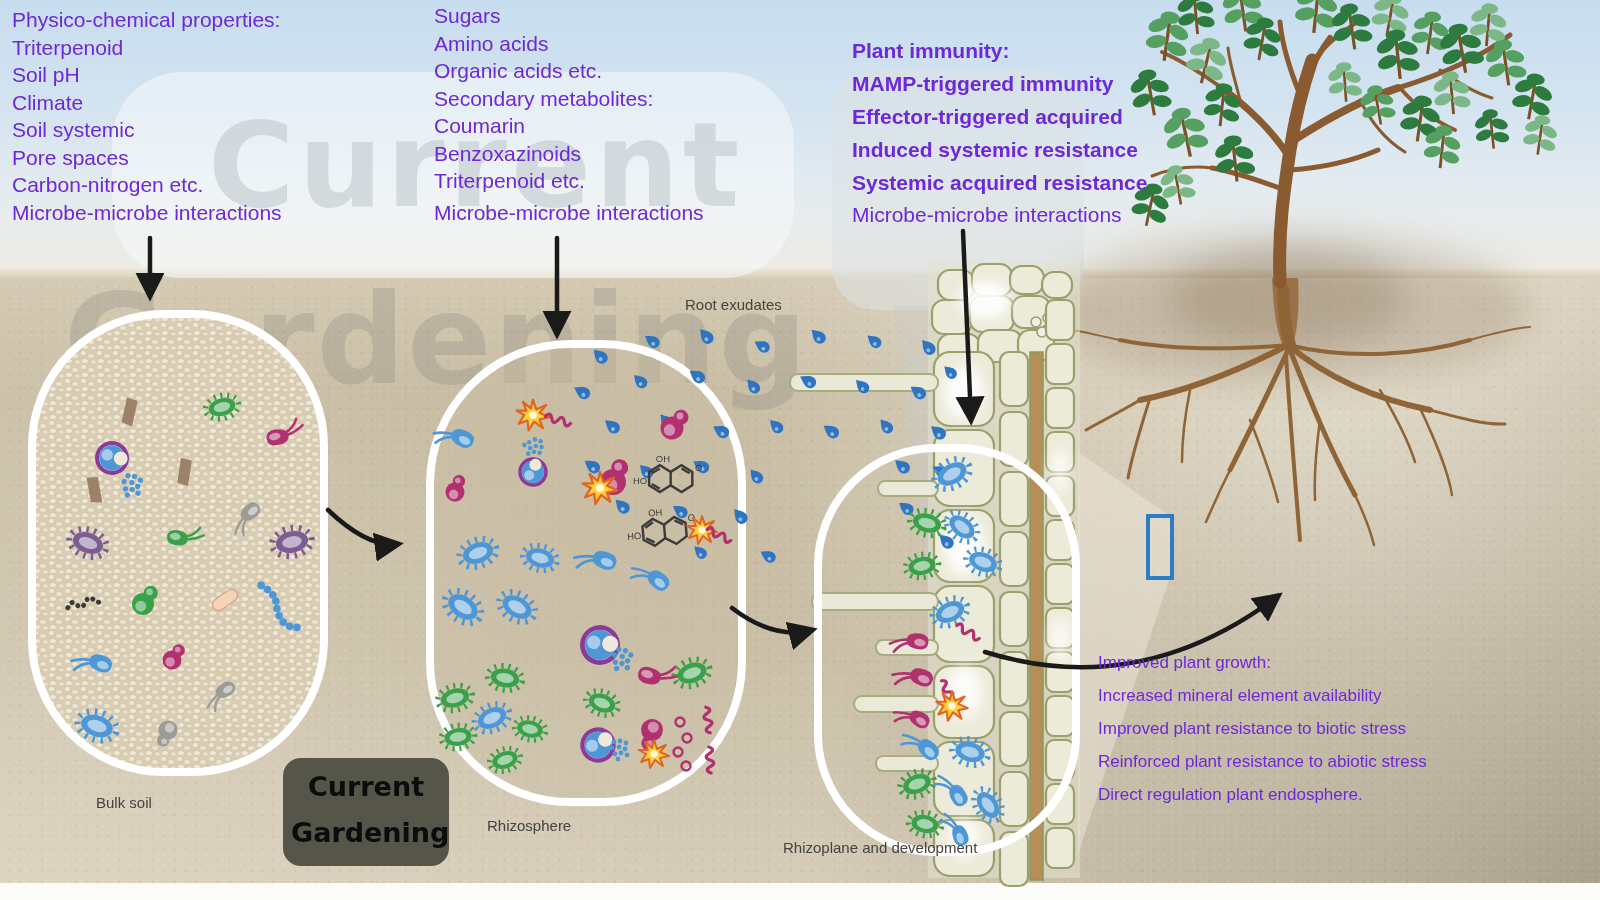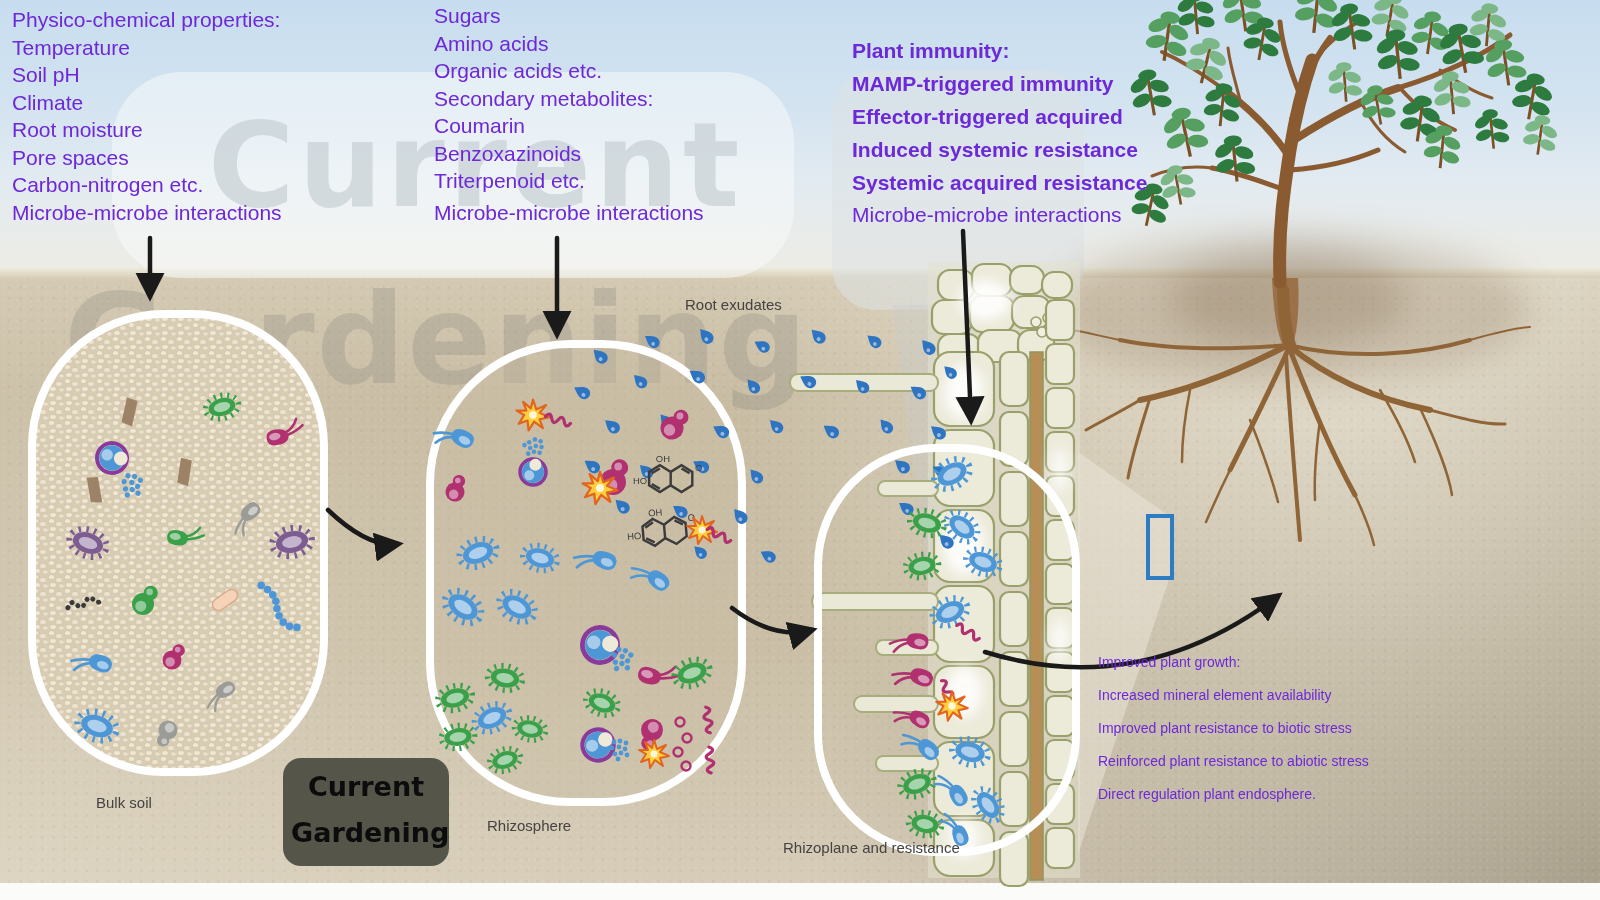--- a/index.html
+++ b/index.html
@@ -723,24 +723,24 @@
           <use href="#m-spiky"></use>
         </g>
         <g transform="translate(960 835) rotate(250) scale(1)" color="#4e97d6">
           <use href="#m-flag"></use>
         </g>
       </g>
   </svg>
 
   <div class="txt" style="left:12px;top:6px;">
       <div class="tline">Physico-chemical properties:</div>
-      <div class="tline">Temperature</div>
+      <div class="tline">Triterpenoid</div>
       <div class="tline">Soil pH</div>
       <div class="tline">Climate</div>
-      <div class="tline">Root moisture</div>
+      <div class="tline">Soil systemic</div>
       <div class="tline">Pore spaces</div>
       <div class="tline">Carbon-nitrogen etc.</div>
     </div>
   <div class="txt" style="left:12px;top:199px;">Microbe-microbe interactions</div>
 
   <div class="txt" style="left:434px;top:2px;">
       <div class="tline">Sugars</div>
       <div class="tline">Amino acids</div>
       <div class="tline">Organic acids etc.</div>
       <div class="tline">Secondary metabolites:</div>
@@ -752,30 +752,30 @@
 
   <div class="txt lh33" style="left:852px;top:34px;font-weight:bold;">
       <div class="tline">Plant immunity:</div>
       <div class="tline">MAMP-triggered immunity</div>
       <div class="tline">Effector-triggered acquired</div>
       <div class="tline">Induced systemic resistance</div>
       <div class="tline">Systemic acquired resistance</div>
     </div>
   <div class="txt" style="left:852px;top:201px;">Microbe-microbe interactions</div>
 
-  <div class="txt lh33" style="left:1098px;top:646px;font-size:14px;">
+  <div class="txt lh33" style="left:1098px;top:646px;font-size:17px;">
       <div class="tline">Improved plant growth:</div>
       <div class="tline">Increased mineral element availability</div>
       <div class="tline">Improved plant resistance to biotic stress</div>
       <div class="tline">Reinforced plant resistance to abiotic stress</div>
       <div class="tline">Direct regulation plant endosphere.</div>
     </div>
 
   <div class="lbl" style="left:685px;top:296px;">Root exudates</div>
   <div class="lbl" style="left:96px;top:794px;">Bulk soil</div>
   <div class="lbl" style="left:487px;top:817px;">Rhizosphere</div>
-  <div class="lbl" style="left:783px;top:839px;">Rhizoplane and resistance</div>
+  <div class="lbl" style="left:783px;top:839px;">Rhizoplane and development</div>
 
   <div class="badge">
     <div>Current</div>
     <div>Gardening</div>
   </div>
 </div>
 
 </body></html>

